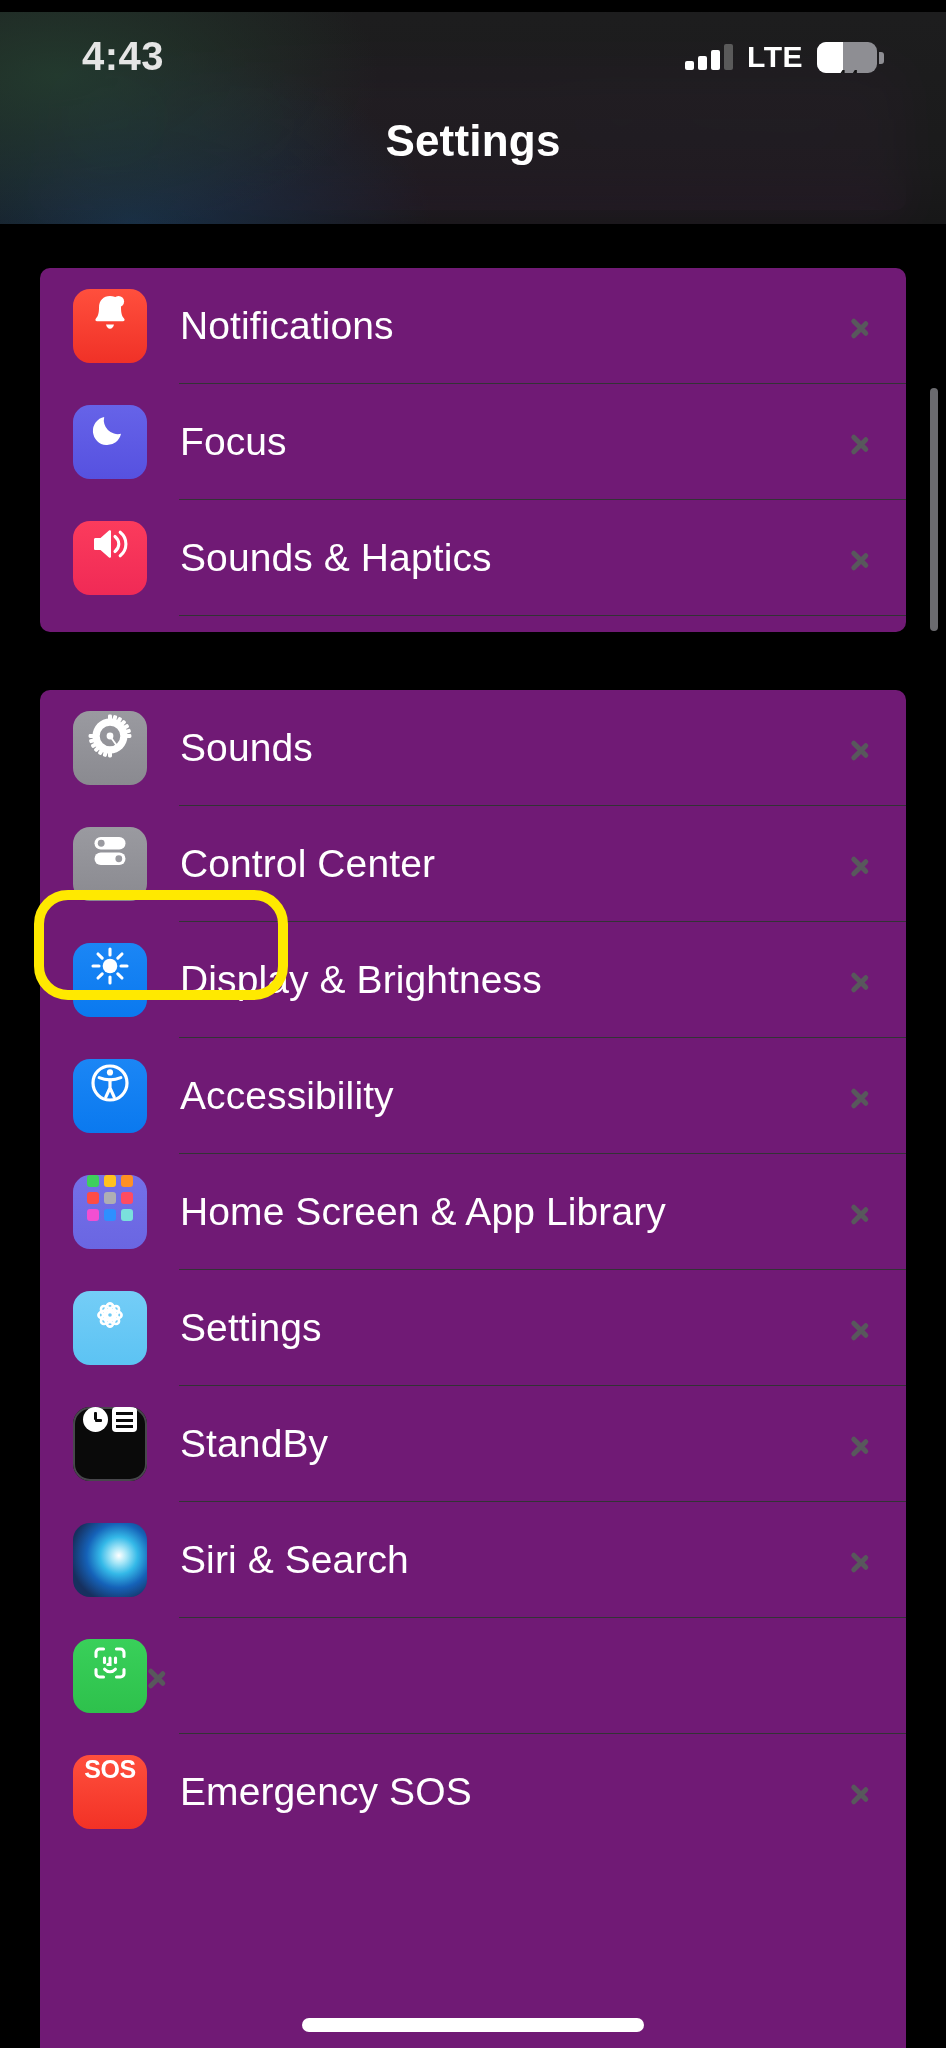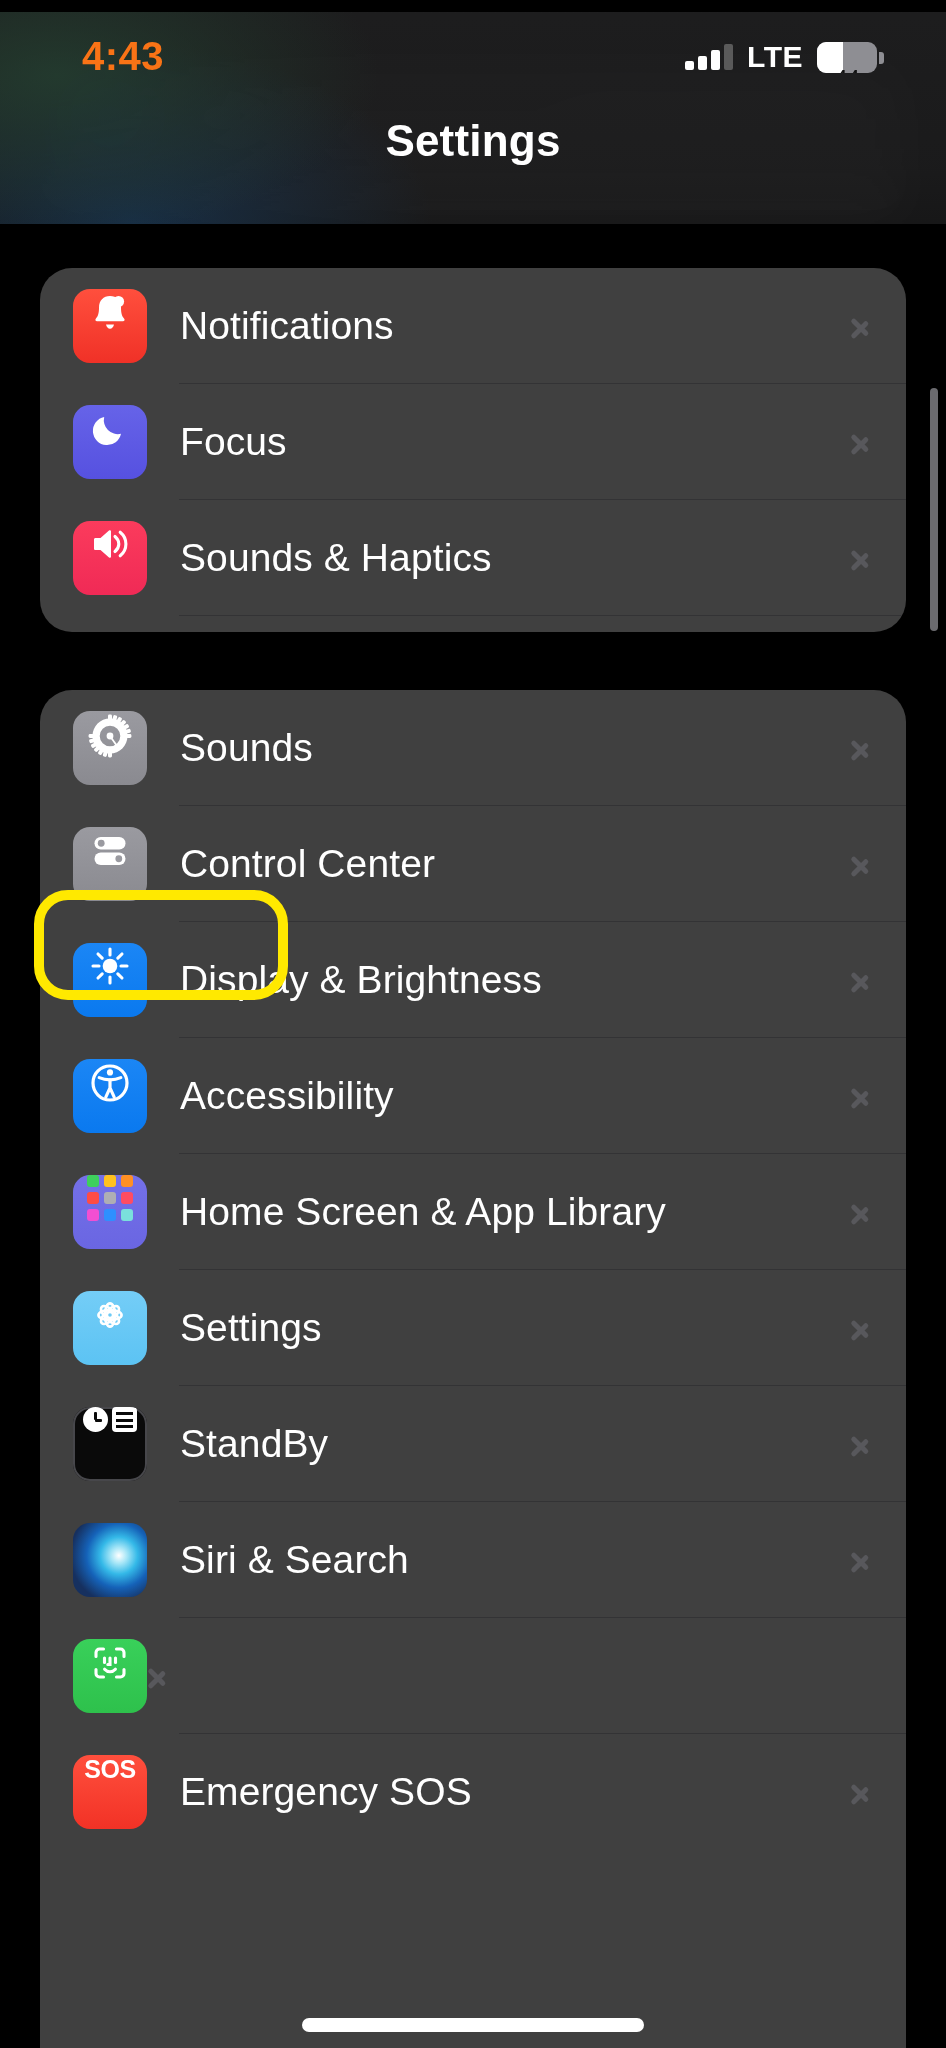--- a/index.html
+++ b/index.html
@@ -17,21 +17,21 @@
   }
 
   
   #statusbar {
     position:absolute; top:0; left:0; width:946px; height:100px;
     z-index:40;
     display:flex; align-items:center; justify-content:space-between;
     padding:0 62px 0 82px;
   }
   #clock {
-    color:#f97316; font-size:40px; font-weight:600; letter-spacing:0.5px;
+    color:#e5e5e5; font-size:40px; font-weight:600; letter-spacing:0.5px;
     margin-top:12px;
   }
   #status-right { display:flex; align-items:center; gap:14px; margin-top:14px; }
 
   .signal { display:flex; align-items:flex-end; gap:4px; height:26px; }
   .signal i { display:block; width:9px; background:#fff; border-radius:2px; }
   .signal i.b1 { height:9px; }
   .signal i.b2 { height:14px; }
   .signal i.b3 { height:20px; }
   .signal i.b4 { height:26px; background:#5a5a5a; }
@@ -75,22 +75,22 @@
   }
 
   
   #content {
     position:absolute; top:0; left:0; width:946px; height:2048px;
     z-index:10;
   }
 
   .group {
     position:absolute; left:40px; width:866px;
-    background:#404040;
-    border-radius:32px;
+    background:#701a75;
+    border-radius:10px;
     overflow:hidden;
   }
 
   .row {
     position:relative;
     display:flex; align-items:center;
     height:116px;
     padding-left:33px;
   }
   .row .sep {

